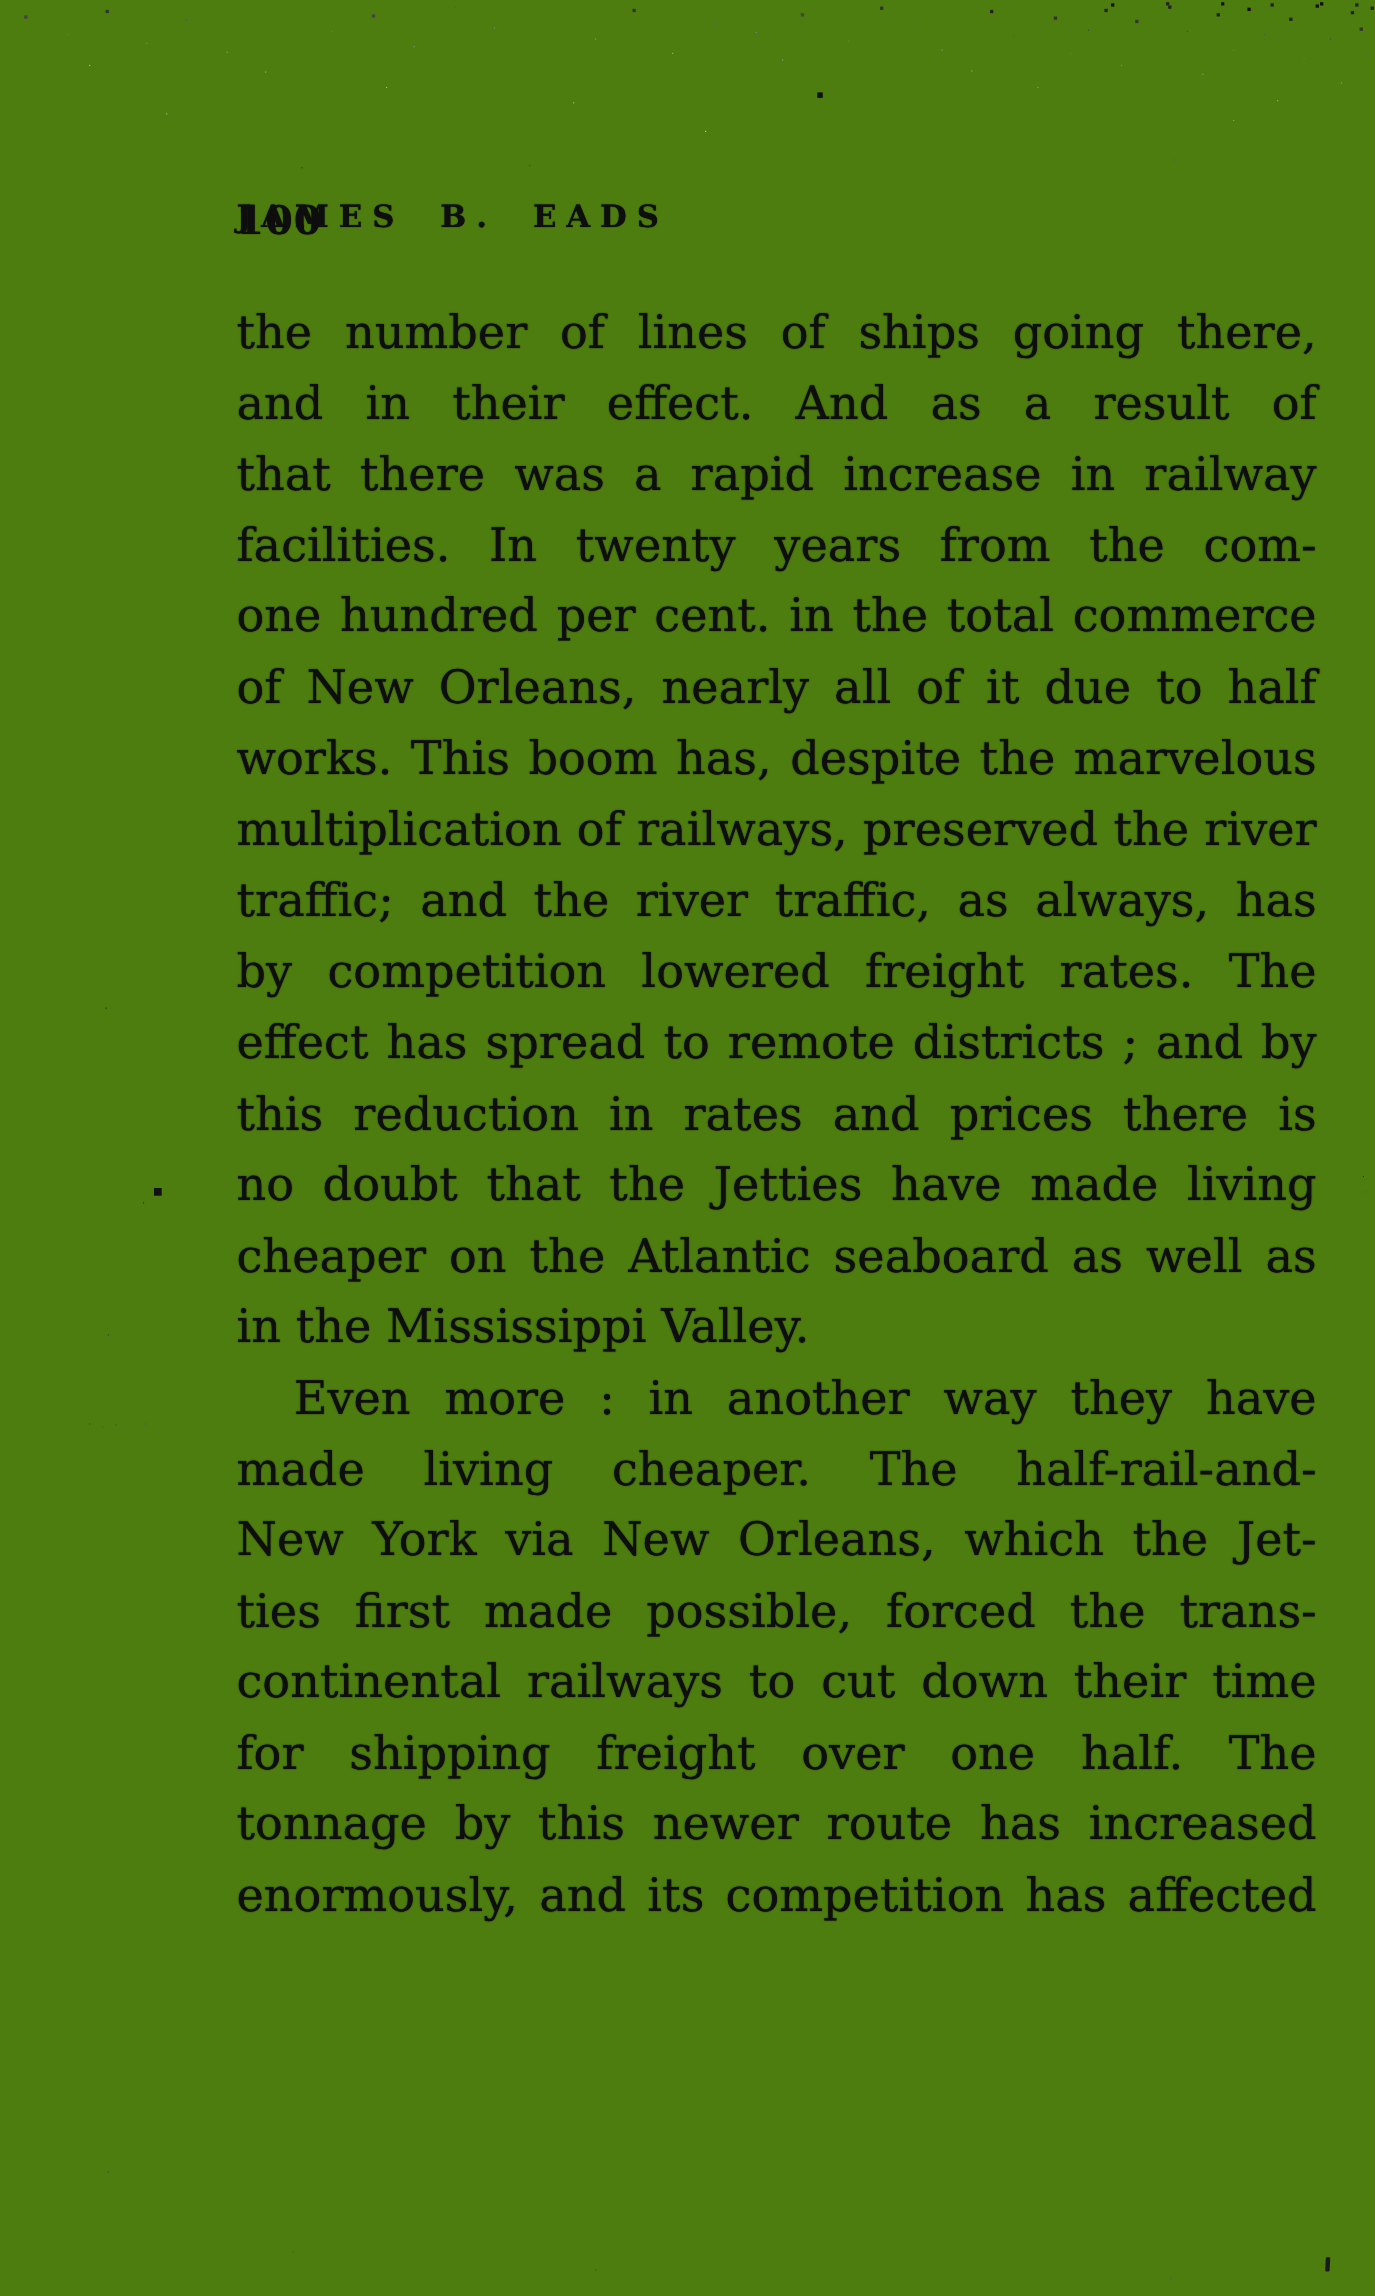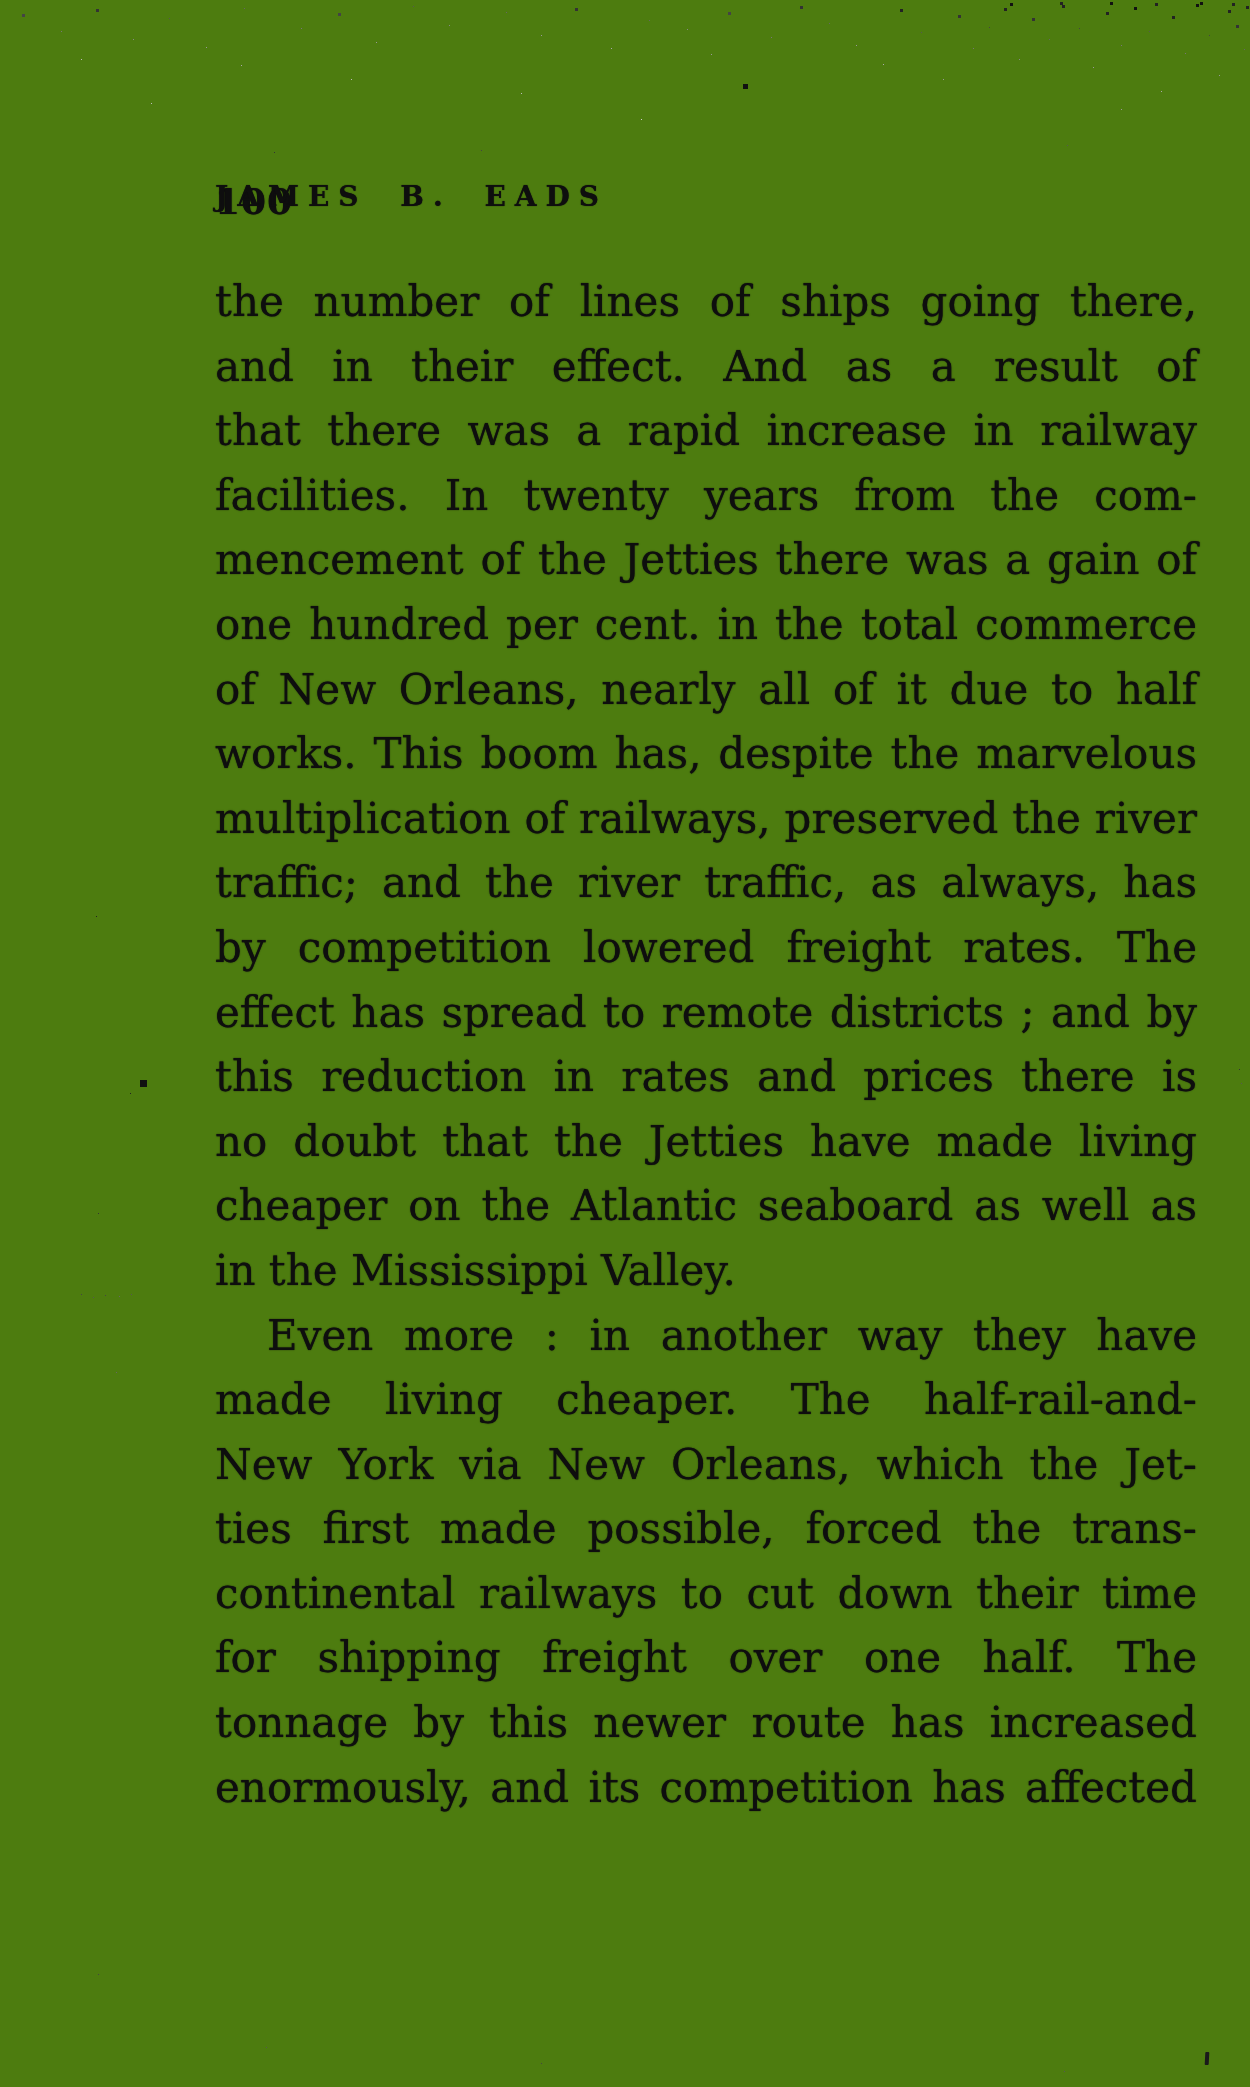--- a/index.html
+++ b/index.html
@@ -100,21 +100,20 @@
     <span class="page-number">100</span>
     <span class="running-title">JAMES B. EADS</span>
   </div>
 
   <div class="body-text">
       <div>
         <div class="line">the number of lines of ships going there,</div>
         <div class="line">and in their effect. And as a result of</div>
         <div class="line">that there was a rapid increase in railway</div>
         <div class="line">facilities. In twenty years from the com-</div>
-        <div class="line">mencement of the Jetties there was a gain of</div>
         <div class="line">one hundred per cent. in the total commerce</div>
         <div class="line">of New Orleans, nearly all of it due to half</div>
         <div class="line">works. This boom has, despite the marvelous</div>
         <div class="line">multiplication of railways, preserved the river</div>
         <div class="line">traffic; and the river traffic, as always, has</div>
         <div class="line">by competition lowered freight rates. The</div>
         <div class="line">effect has spread to remote districts ; and by</div>
         <div class="line">this reduction in rates and prices there is</div>
         <div class="line">no doubt that the Jetties have made living</div>
         <div class="line">cheaper on the Atlantic seaboard as well as</div>

